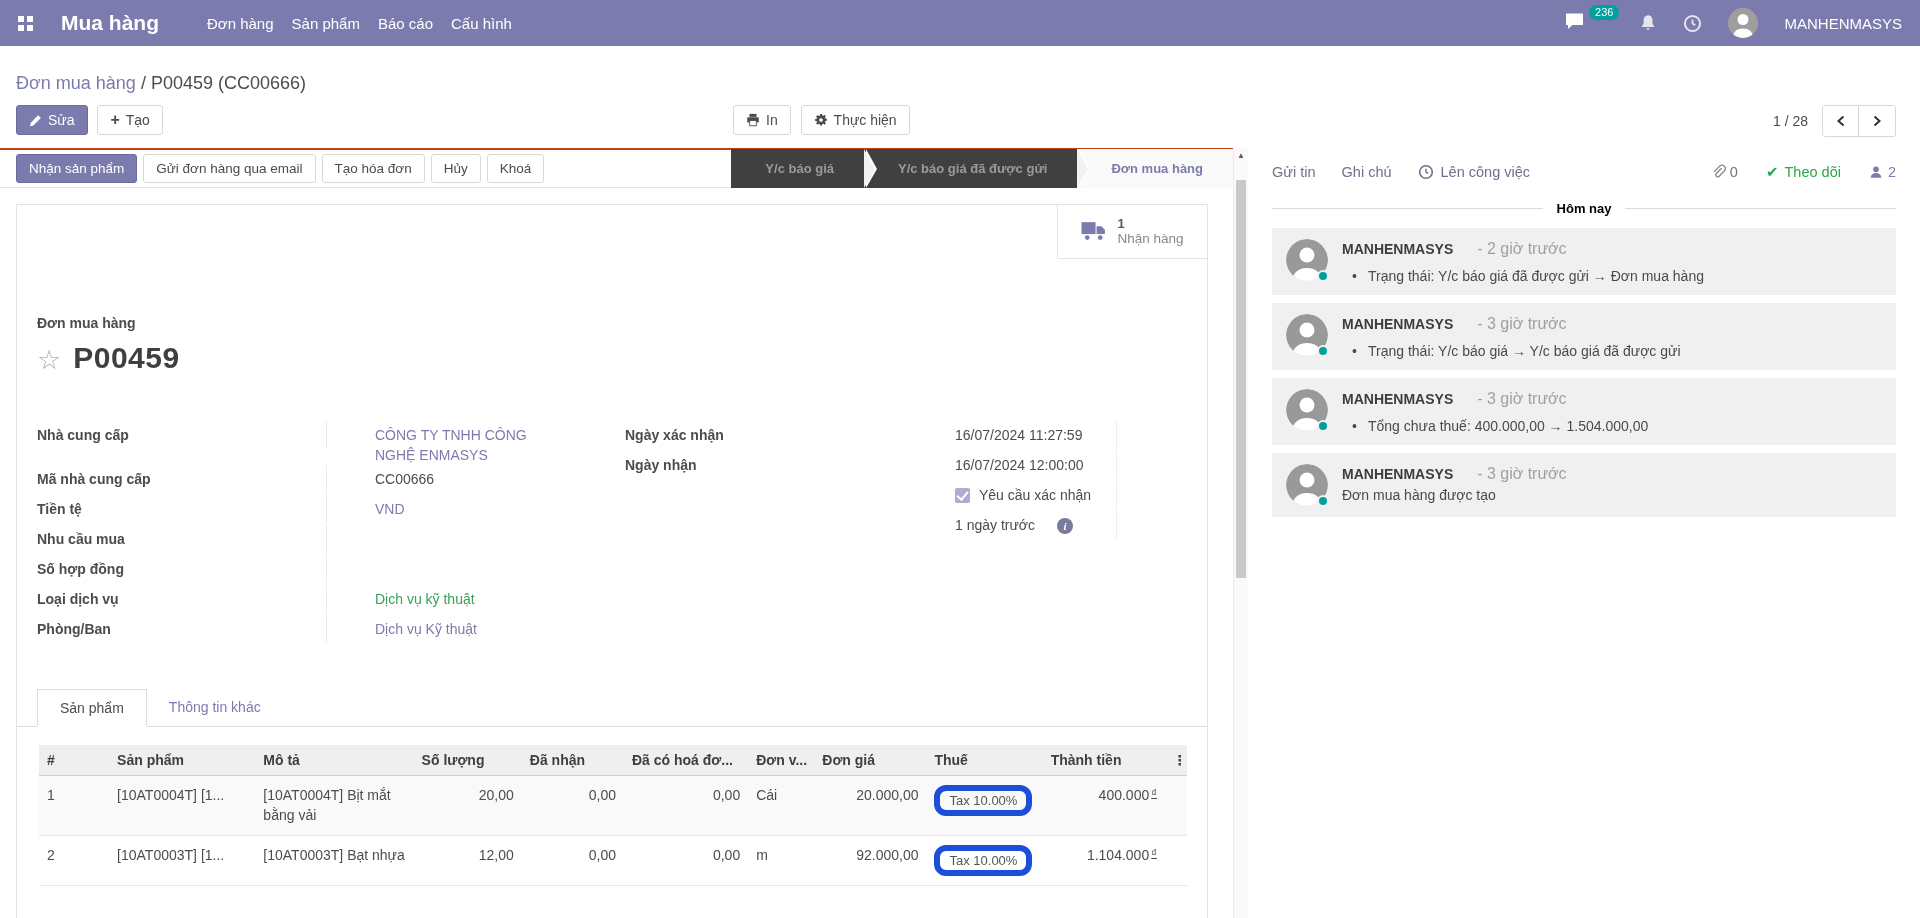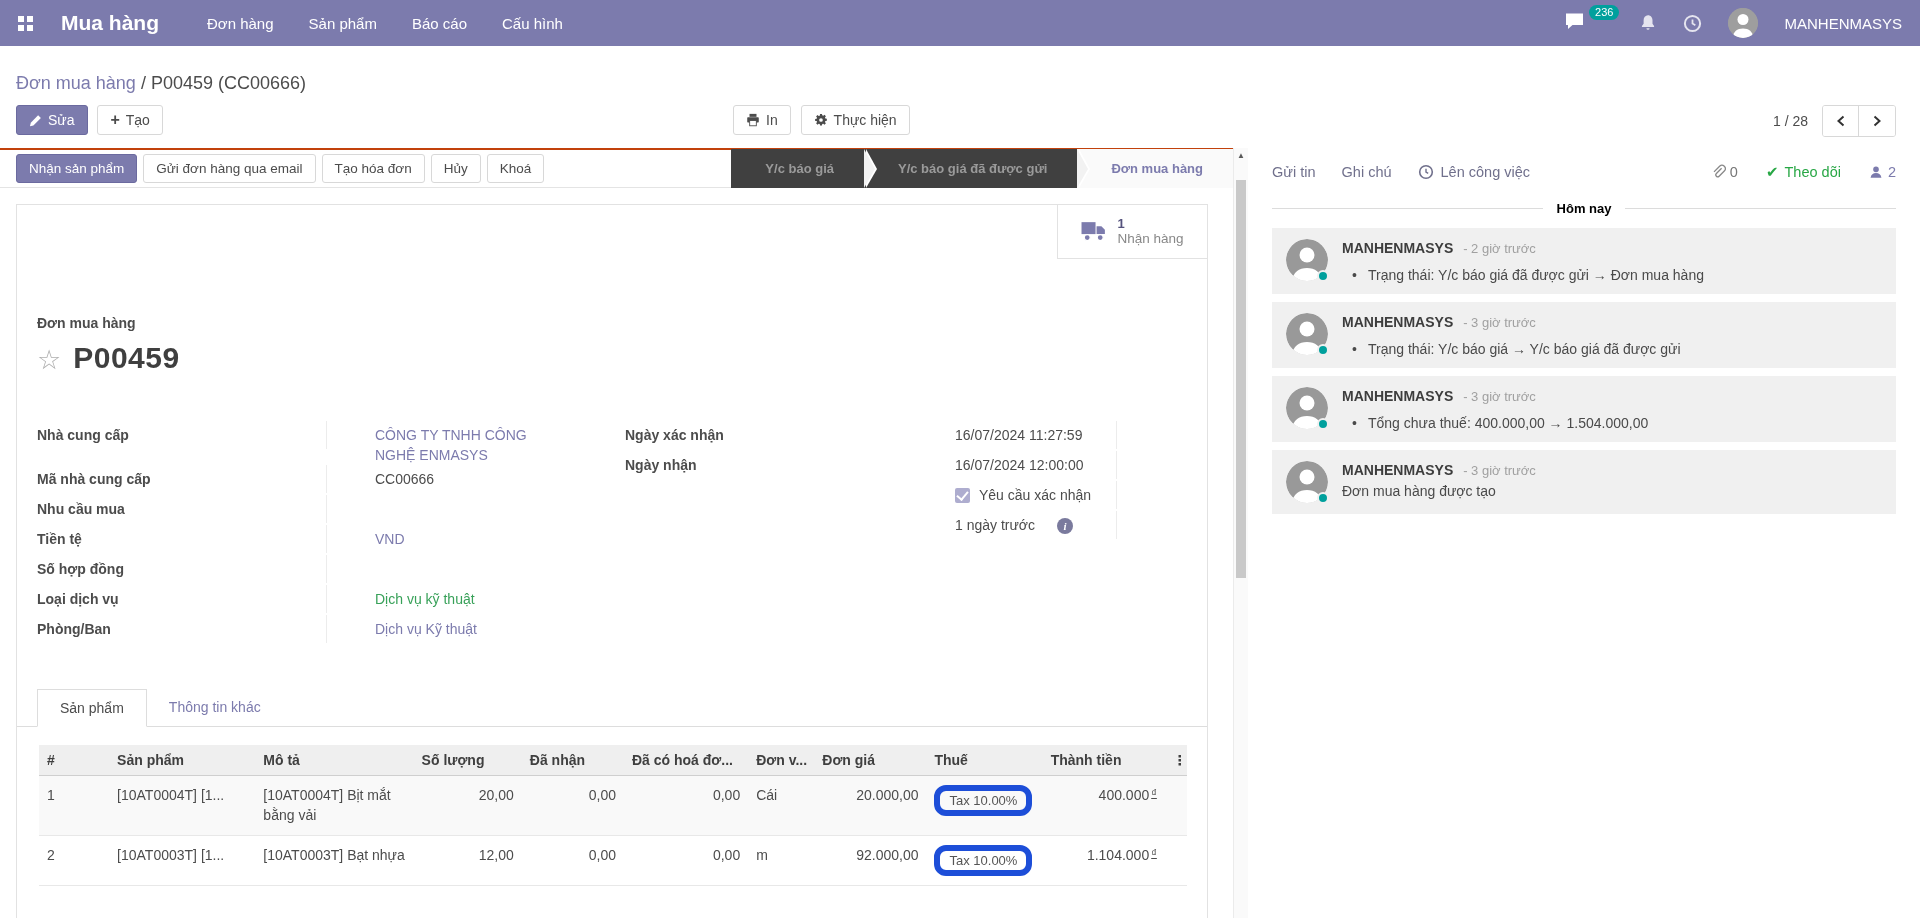--- a/index.html
+++ b/index.html
@@ -4,21 +4,21 @@
 <style>
   * { margin:0; padding:0; box-sizing:border-box; }
   html,body { width:1920px; height:918px; overflow:hidden; background:#fff;
     font-family:"Liberation Sans","DejaVu Sans",sans-serif; font-size:14px; color:#4c4c4c; }
 
   
   .navbar { height:46px; background:#7c7bad; display:flex; align-items:center; color:#fff; padding:0 18px; }
   .apps-icon { display:grid; grid-template-columns:6px 6px; grid-gap:3px; margin-right:28px; cursor:pointer; }
   .apps-icon i { width:6px; height:6px; background:#fff; display:block; }
   .nav-title { font-size:21px; font-weight:bold; margin-right:48px; cursor:pointer; }
-  .nav-menu { display:flex; gap:35px; font-size:15px; }
+  .nav-menu { display:flex; gap:18px; font-size:15px; }
   .nav-menu a { color:#fff; text-decoration:none; cursor:pointer; }
   .nav-right { margin-left:auto; display:flex; align-items:center; gap:26px; }
   .msg-wrap { position:relative; padding-right:28px; cursor:pointer; }
   .badge { position:absolute; top:-7px; right:-6px; background:#00a09d; color:#fff; font-size:11px;
     line-height:15px; padding:0 6px; border-radius:8px; font-weight:normal; }
   .nav-avatar { width:30px; height:30px; border-radius:50%; overflow:hidden; background:#9e9e9e; }
   .nav-user { font-size:15px; }
 
   
   .control-panel { padding:10px 0 0 16px; height:88px;margin-top:14px; }
@@ -134,21 +134,21 @@
   .date-divider .line { flex:1; height:1px; background:#dcdcdc; }
   .date-divider .txt { font-size:13px; font-weight:bold; color:#000000; }
 
   .msg { background:#f0f0f0; padding:11px 14px; margin-bottom:8px; display:flex; gap:14px; }
   .m-avatar { position:relative; width:42px; height:42px; flex-shrink:0; }
   .online-dot { position:absolute; right:-1px; bottom:-1px; width:12px; height:12px; border-radius:50%;
     background:#00a09d; border:2px solid #f0f0f0; }
   .m-body { flex:1; }
   .m-head { line-height:19px; }
   .m-name { font-weight:bold; color:#3d3d3d; cursor:pointer; }
-  .m-time { font-size:13px; color:#a0a0a0; margin-left:6px; }
+  .m-time { font-size:16px; color:#a0a0a0; margin-left:20px; }
   .m-text { margin-top:9px; color:#4a4a4a; }
   .m-text.bulleted { padding-left:26px; position:relative; }
   .m-text.bulleted:before { content:"•"; position:absolute; left:10px; }
   .m-text.plain { margin-top:3px; }
 </style>
 </head>
 <body>
 
 <div class="navbar">
   <div class="apps-icon">
@@ -289,26 +289,26 @@
                 <div class="flabel">Nhà cung cấp</div>
                 <div class="fval link">
                     <span class="val-narrow">CÔNG TY TNHH CÔNG NGHỆ ENMASYS</span>
                   </div>
               </div>
               <div class="frow">
                 <div class="flabel">Mã nhà cung cấp</div>
                 <div class="fval">CC00666</div>
               </div>
               <div class="frow">
+                <div class="flabel">Tiền tệ</div>
+                <div class="fval link">VND</div>
+              </div>
+              <div class="frow">
                 <div class="flabel">Nhu cầu mua</div>
                 <div class="fval"></div>
-              </div>
-              <div class="frow">
-                <div class="flabel">Tiền tệ</div>
-                <div class="fval link">VND</div>
               </div>
               <div class="frow">
                 <div class="flabel">Số hợp đồng</div>
                 <div class="fval"></div>
               </div>
               <div class="frow">
                 <div class="flabel">Loại dịch vụ</div>
                 <div class="fval green">Dịch vụ kỹ thuật</div>
               </div>
               <div class="frow">

